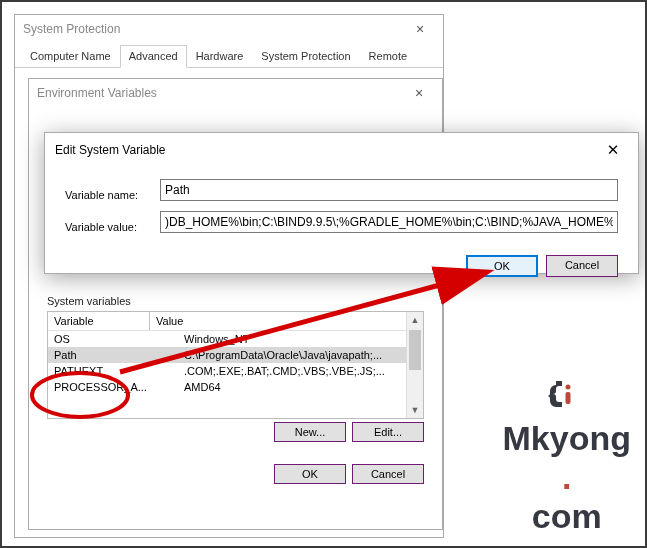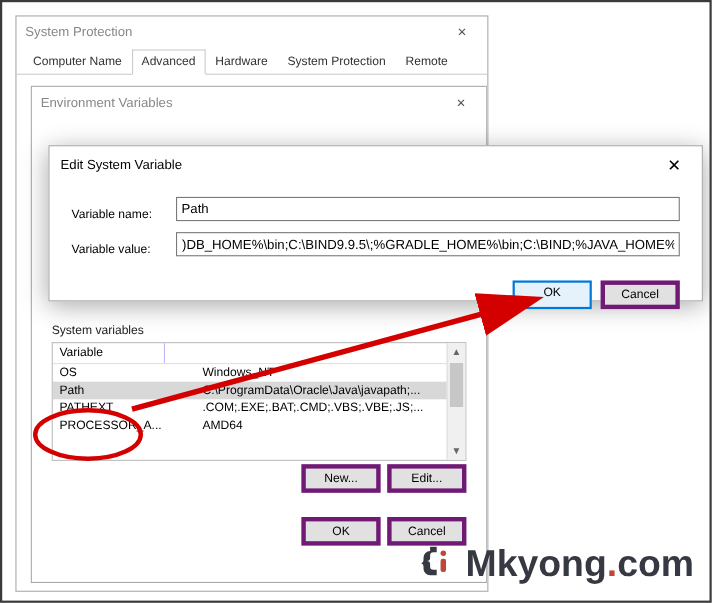--- a/index.html
+++ b/index.html
@@ -85,21 +85,21 @@
   }
   .scrollbar .arrow { height: 16px; text-align:center; font-size:9px; line-height:16px; color:#666;}
   .scrollbar .thumb { position:absolute; left:2px; right:2px; top:18px; height:40px; background:#c7c7c7;}
   .row { display: flex; font-size: 11px; gap: 28px; }
   .row.sel { background: #d8d8d8; }
   .row .c1 { width: 102px; padding: 2px 6px; overflow:hidden; white-space:nowrap;}
   .row .c2 { flex: 1; padding: 2px 6px; overflow:hidden; white-space:nowrap;}
   .btn-row { display: flex; justify-content: flex-end; margin-top: 3px; gap: 6px; }
   .btn {
     min-width: 72px; padding: 3px 10px;
-    border: 4px solid #701a75; background: #e1e1e1;
+    border: 1px solid #701a75; background: #e1e1e1;
     font-size: 11px; text-align: center;
   }
   .btn.primary { border: 2px solid #0078d7; background:#e5f1fb; }
   .okcancel { display:flex; justify-content:flex-end; gap:6px; padding: 10px 18px; }
 
   
   .edit-dlg {
     left: 42px; top: 130px;
     width: 595px; height: 142px;
     box-shadow: 0 4px 22px rgba(0,0,0,.35);
@@ -123,20 +123,21 @@
   
   .watermark {
     position: absolute;
     right: 14px; bottom: 10px;
     font-size: 34px;
     font-weight: 600;
     color: #363942;
     z-index: 30;
     display:flex; align-items:center;
     font-family: Arial, sans-serif;
+    flex-direction: column;
   }
   .watermark .bracket-icon { margin-right:6px; }
   .watermark .dot { color:#BC473A; }
 </style>
 </head>
 <body>
 
 <div class="window sys-props">
   <div class="titlebar">
     <span class="title">System Protection</span>
@@ -155,20 +156,21 @@
   <div class="titlebar">
     <span class="title">Environment Variables</span>
     <span class="close-x">×</span>
   </div>
   <div class="env-body">
     <div style="height:176px"></div>
     <div class="group-label">System variables</div>
     <div class="listview">
       <div class="listview-headers">
         <div class="col-var">Variable</div>
+        <div class="col-val">Value</div>
       </div>
       <div class="row">
         <div class="c1">OS</div>
         <div class="c2">Windows_NT</div>
       </div>
       <div class="row sel">
         <div class="c1">Path</div>
         <div class="c2">C:\ProgramData\Oracle\Java\javapath;...</div>
       </div>
       <div class="row">

